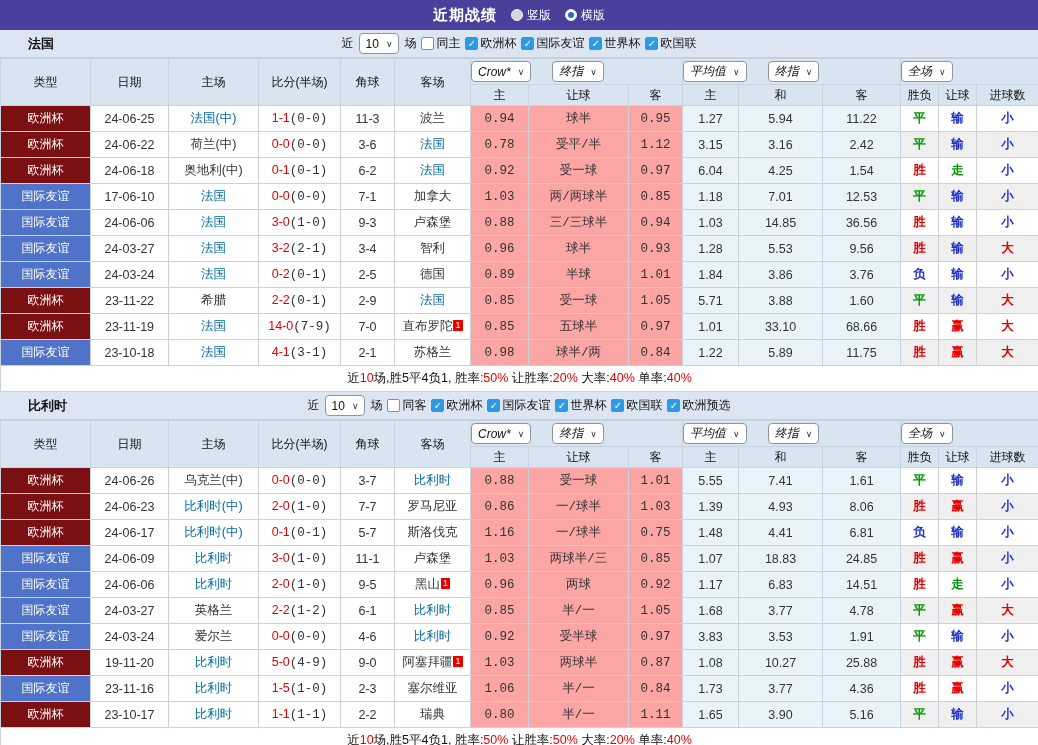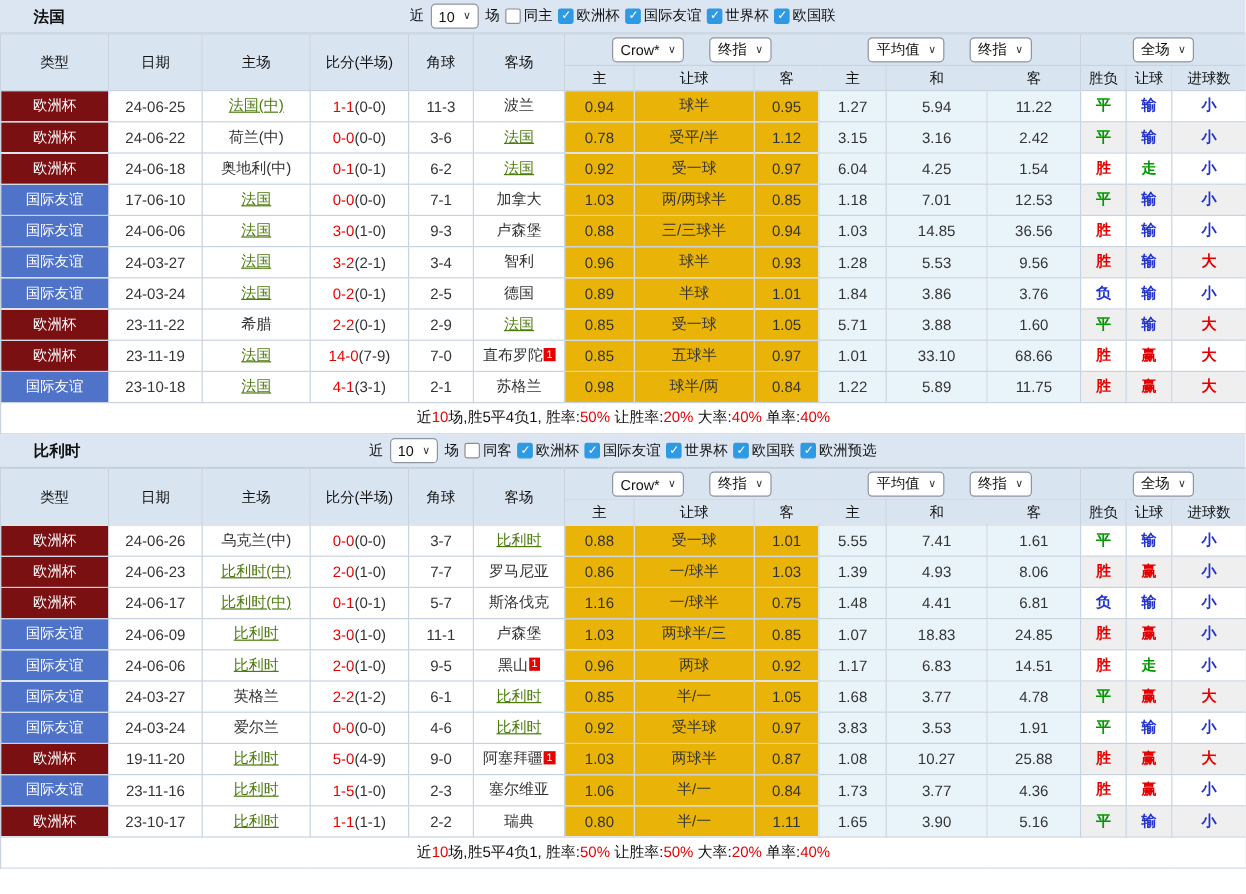--- a/index.html
+++ b/index.html
@@ -20,38 +20,49 @@
   .cb.on{background:#2d9ae3;border-color:#2d9ae3;}
   
   .sel{display:inline-flex;align-items:center;gap:7px;background:#fff;border:1px solid #8f94a3;border-radius:4px;padding:0 6px;height:19px;font-size:12px;color:#111;cursor:pointer;white-space:nowrap;}
   .sel-a{font-size:9px;color:#333;}
   
   .tbl{border-collapse:collapse;table-layout:fixed;width:1038px;font-size:12.5px;color:#333;}
   .tbl th,.tbl td{border:1px solid #c9d3e0;text-align:center;padding:0;white-space:nowrap;overflow:hidden;}
   .tbl thead th{background:#d9e4f1;font-weight:normal;color:#111;font-size:12px;}
   .tbl thead tr:first-child th{height:25px;}
   .tbl thead tr:last-child th{height:20px;}
-  .hsel{display:flex;justify-content:center;align-items:center;gap:21px;}
+  .hsel{display:flex;align-items:center;gap:21px;font-style:italic;}
   .tbl tbody td{height:25px;}
-  td.cream{background:#eab308;}
+  td.cream{background:#fca5a5;font-family:Liberation Mono, monospace;}
   td.pale{background:#e8f4fa;}
   .tbl tbody tr:nth-child(even) td.res{background:#efefef;}
   td.type{color:#fff;font-size:12px;}
-  .g{color:#4d7c0f;text-decoration:underline;}
+  .g{color:#0369a1;}
   .ft{color:#e60000;}
-  .ht{color:#333;}
+  .ht{color:#333;font-family:Liberation Mono, monospace;}
   .sup{background:#e60000;color:#fff;font-size:9px;line-height:11px;padding:0 2px;margin-left:1px;display:inline-block;vertical-align:2px;}
   td.res span{font-weight:bold;}
   .summary td{height:25px;font-size:12.5px;color:#111;background:#fff;}
   .red{color:#e60000;}
 </style>
 </head>
 <body>
 
 <div class="page">
+  <div class="titlebar">
+    <span class="title">近期战绩</span>
+    <label class="radio-label">
+      <span class="radio"></span>
+      <span>竖版</span>
+    </label>
+    <label class="radio-label">
+      <span class="radio on"></span>
+      <span>横版</span>
+    </label>
+  </div>
   <div id="sections">
       <div class="section">
         <div class="section-bar">
           <span class="team">法国</span>
           <div class="filt">
             <span>近</span>
             <span class="sel">
               <span class="sel-t">10</span>
               <span class="sel-a">∨</span>
             </span>

